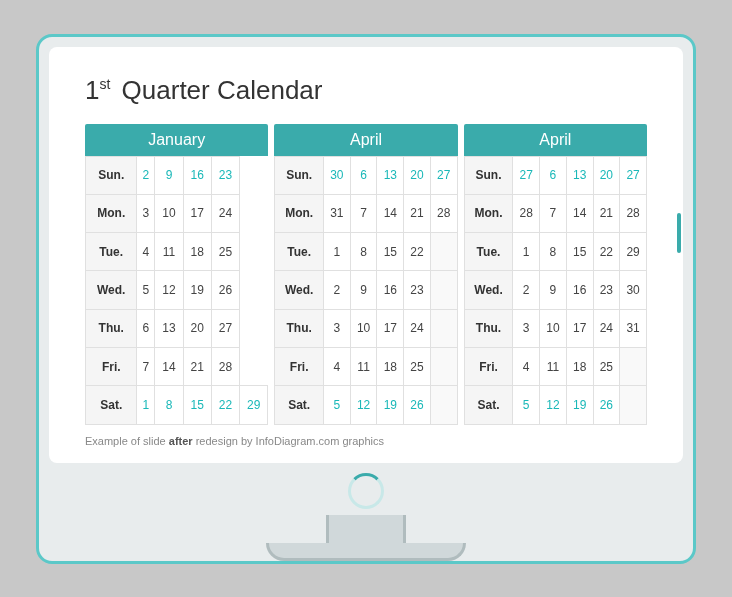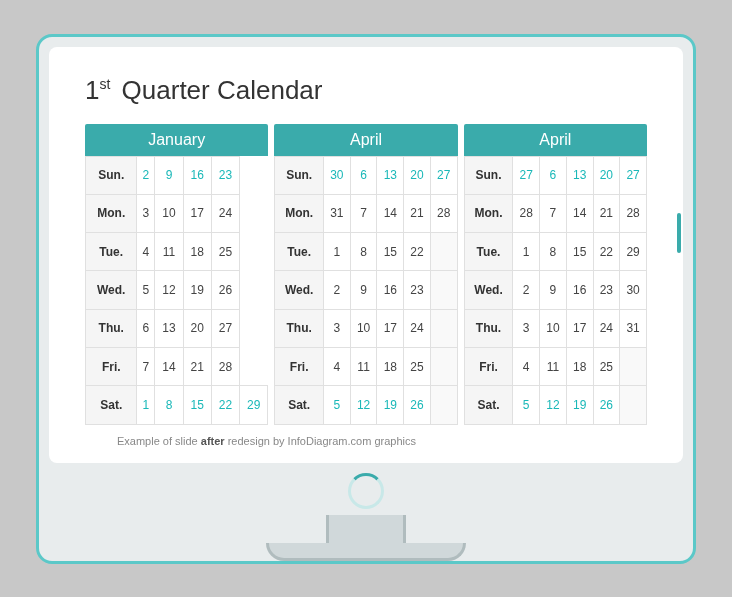--- a/index.html
+++ b/index.html
@@ -113,21 +113,20 @@
     }
 
     .cal-table td.empty {
       background: #f9f9f9;
     }
 
     .footer-text {
       margin-top: 10px;
       font-size: 11px;
       color: #888;
-      margin-left: 32px;
     }
 
     .footer-text strong {
       color: #555;
       font-weight: 700;
     }
 
     .monitor-neck {
       width: 80px;
       height: 28px;

